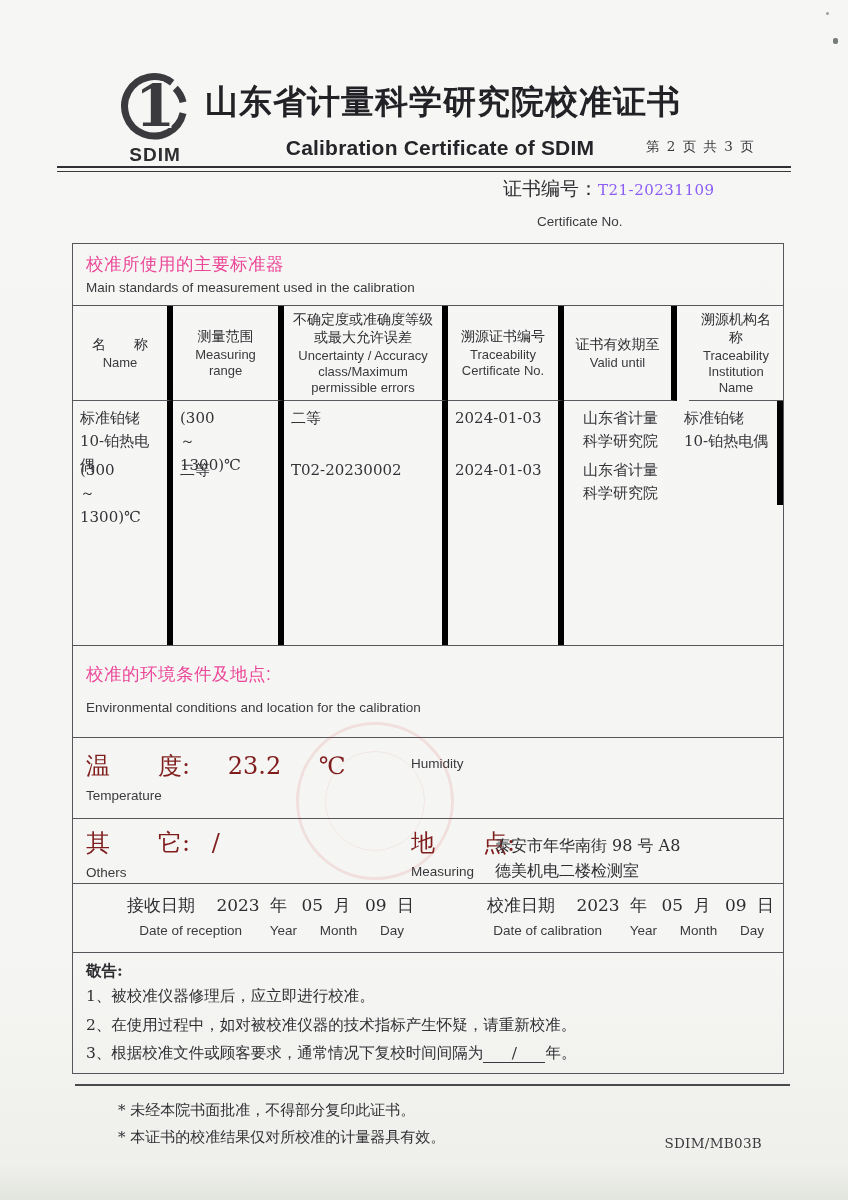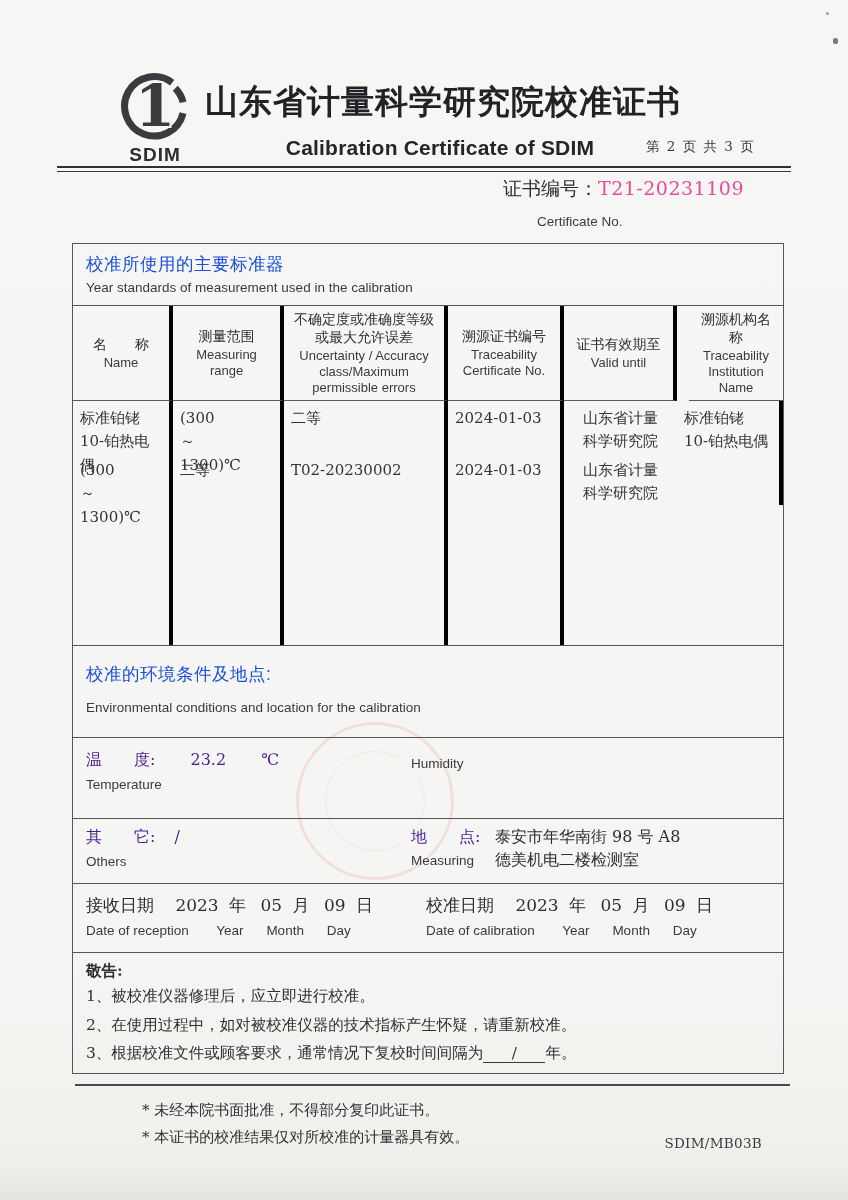--- a/index.html
+++ b/index.html
@@ -22,88 +22,88 @@
   .title-block { position:absolute; left:205px; top:80px; width:470px; text-align:center; }
   .title-zh { font-family:"DejaVu Serif","Liberation Serif",serif; font-size:33px; font-weight:600; letter-spacing:1px; color:#222226; white-space:nowrap; }
   .title-en { margin-top:11px; font-size:21px; font-weight:bold; letter-spacing:0.2px; color:#252529; }
   .page-info { position:absolute; left:646px; top:138px; font-size:13.5px; letter-spacing:1.5px; color:#3a3a3e; }
 
   .double-rule { position:absolute; left:57px; top:166px; width:734px; height:6px;
     border-top:2.5px solid #303034; border-bottom:1.5px solid #3a3a3e; }
 
   .cert-line { position:absolute; left:503px; top:176px; white-space:nowrap; }
   .cert-label { font-size:19px; color:#2b2b2f; }
-  .cert-number { font-size:19px; color:#ec4899; letter-spacing:0.5px; }
+  .cert-number { font-size:15px; color:#8b5cf6; letter-spacing:0.5px; }
   .cert-en { position:absolute; left:537px; top:214px; font-size:13.5px; color:#3c3c40; }
 
   
   .main-box { position:absolute; left:72px; top:243px; width:712px; height:831px;
     border:1.5px solid #55555a; }
   .section { border-bottom:1.5px solid #55555a; }
   .section:last-child { border-bottom:none; }
 
   .sec-title { height:62px; padding:8px 0 0 13px; }
-  .sec-title-zh { font-size:17.5px; color:#1d4ed8; letter-spacing:0.5px; }
+  .sec-title-zh { font-size:17.5px; color:#ec4899; letter-spacing:0.5px; }
   .sec-title-en { font-size:13.5px; color:#3a3a3e; margin-top:4px; }
 
   .sec-env-title { height:92px; padding:16px 0 0 13px; }
   .sec-env-title .sec-title-en { margin-top:14px; }
 
   
   .std-table { height:340px; display:grid;
     grid-template-columns:100px 111px 164px 116px 113px 1fr;
     grid-template-rows:95px 52px 52px 1fr; }
-  .cell { border-right:4px solid #000000; padding:4px 7px; }
+  .cell { border-right:6px solid #000000; padding:4px 7px; }
   .cell.last { border-right:none;margin-left:12px; }
   .th { border-bottom:1px solid #5a5a5e; display:flex; flex-direction:column;
         justify-content:center; text-align:center; }
   .th-zh { font-size:14px; color:#2e2e32; line-height:1.3; }
   .th-en { font-size:13px; color:#3a3a3e; line-height:1.22; margin-top:2px; }
   .td { font-size:15px; line-height:1.55; color:#333338; padding-top:6px; }
   .range-l1 { display:flex; justify-content:space-between; padding-right:2px;flex-direction:column; }
 
   
   .env-row { height:81px; display:flex; }
   .env-left { width:335px; padding:12px 0 0 13px; }
   .env-right { flex:1; padding:12px 0 0 3px; }
-  .env-line { font-size:16px; color:#4c1d95; white-space:nowrap; }
+  .env-line { font-size:24px; color:#7f1d1d; white-space:nowrap; }
   .env-val { margin-left:30px; }
   .env-unit { margin-left:30px; }
   .env-en { font-size:13.5px; color:#3a3a3e; margin-top:6px; }
 
   .oth-row { height:65px; display:flex; }
   .oth-left { width:335px; padding:8px 0 0 13px; }
   .oth-right { flex:1; padding:8px 0 0 3px; }
   .loc-grid { display:grid; grid-template-columns:84px 1fr; row-gap:2px; align-items:baseline; }
   .loc-val { font-size:16px; color:#2e2e32; white-space:nowrap; }
   .loc-en { font-size:13.5px; color:#3a3a3e; }
 
   
-  .date-row { height:69px; display:flex; }
+  .date-row { height:69px; display:flex;text-align:right; }
   .date-left { width:350px; padding:10px 0 0 13px; }
   .date-right { flex:1; padding:10px 0 0 3px; }
   .date-zh { font-size:17px; color:#2e2e32; white-space:nowrap; }
   .date-zh .lbl { margin-right:16px; }
   .date-zh .num { margin-right:5px; }
   .date-zh .unit { margin-right:9px; }
   .date-en { font-size:13.5px; color:#3a3a3e; margin-top:6px; white-space:nowrap; }
   .date-en .lbl { margin-right:24px; }
   .date-en .w { margin-right:19px; }
 
   
   .notice { height:121px; padding:8px 0 0 13px; }
   .notice-title { font-size:15.5px; color:#2e2e32; font-weight:bold; }
   .notice-item { font-size:15.5px; color:#303034; line-height:1.85; }
   .blank-slash { display:inline-block; min-width:62px; text-align:center;
     border-bottom:1.2px solid #3a3a3e; line-height:1.1; }
 
   
   .footer-rule { position:absolute; left:75px; top:1084px; width:715px; height:2px; background:#4a4a4e; }
   .footnotes { position:absolute; left:118px; top:1097px; }
-  .footnote { font-size:15px; color:#303034; line-height:1.8;margin-left:24px; }
+  .footnote { font-size:15px; color:#303034; line-height:1.8; }
   .form-code { position:absolute; right:86px; top:1135px; font-size:13.5px; color:#3a3a3e; letter-spacing:0.3px; }
 
   
   .stamp-ghost { position:absolute; left:296px; top:722px; width:158px; height:158px;
     border:3px solid rgba(205,70,70,0.13); border-radius:50%; pointer-events:none; }
   .stamp-ghost-inner { position:absolute; left:26px; top:26px; width:100px; height:100px;
     border:1.5px solid rgba(205,70,70,0.09); border-radius:50%; }
   .speck-1 { position:absolute; left:833px; top:38px; width:5px; height:6px; background:#777c76; border-radius:2px; }
   .speck-2 { position:absolute; left:826px; top:12px; width:3px; height:3px; background:#9aa098; border-radius:2px; }
 </style>
@@ -132,21 +132,21 @@
 
 <div class="cert-line f-serif">
   <span class="cert-label">证书编号：</span><span class="cert-number">T21-20231109</span>
 </div>
 <div class="cert-en">Certificate No.</div>
 
 <div class="main-box">
 
   <div class="section sec-title">
     <div class="sec-title-zh">校准所使用的主要标准器</div>
-    <div class="sec-title-en">Year standards of measurement used in the calibration</div>
+    <div class="sec-title-en">Main standards of measurement used in the calibration</div>
   </div>
 
   <div class="section std-table">
 
     <div class="cell th">
       <div class="th-zh">名　　称</div>
       <div class="th-en">Name</div>
     </div>
     <div class="cell th">
       <div class="th-zh">测量范围</div>

